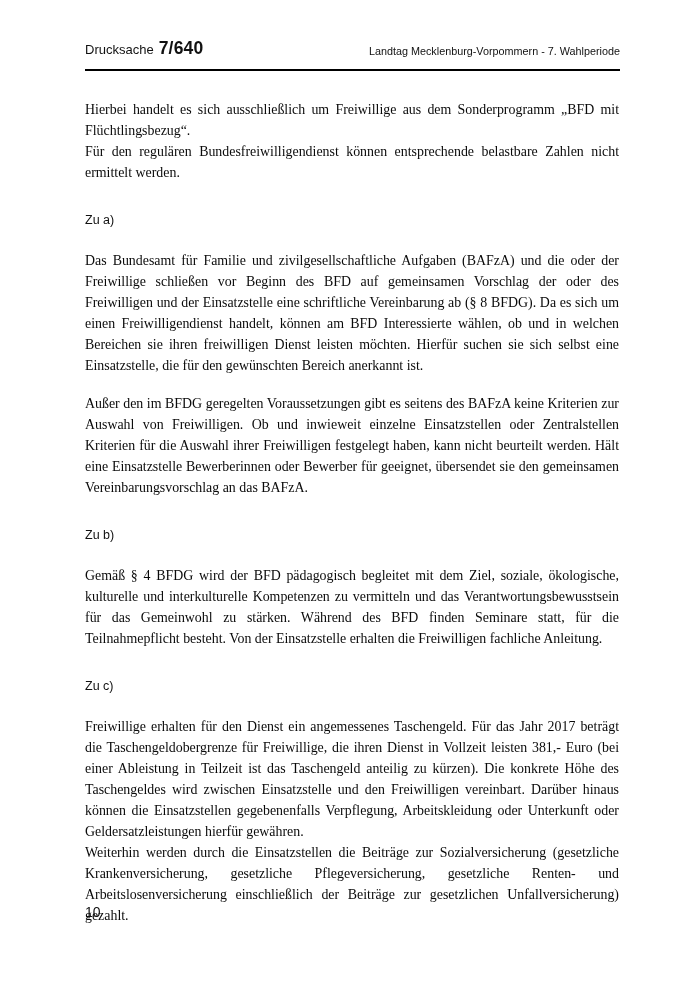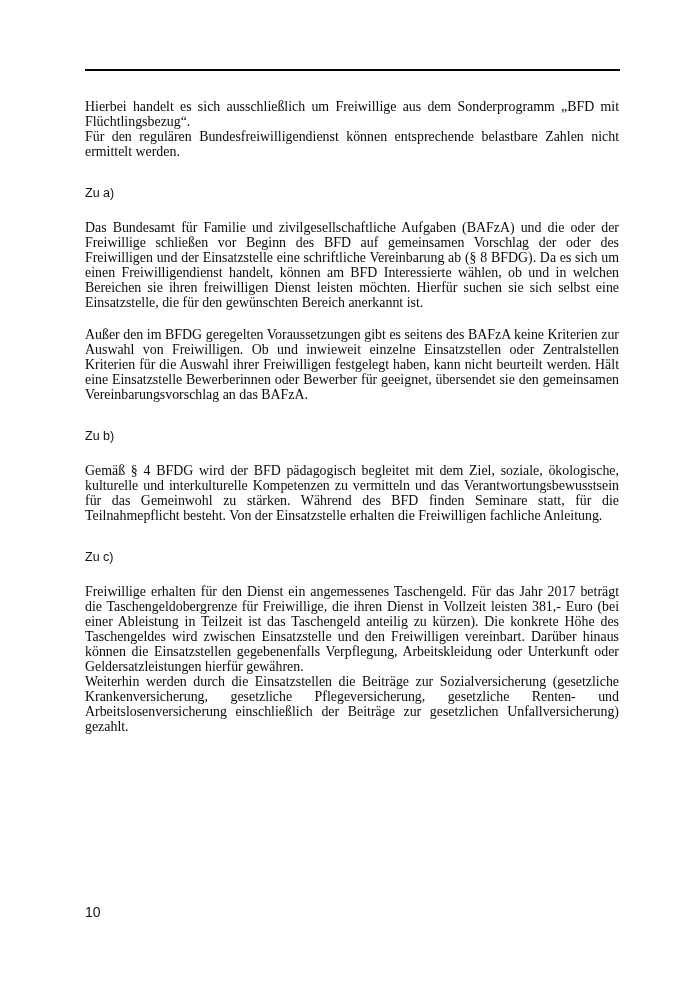--- a/index.html
+++ b/index.html
@@ -52,21 +52,21 @@
     border-top: 2.4px solid #000000;
     margin: 0;
   }
   .doc-body {
     position: absolute;
     left: 85px;
     width: 534px;
     top: 99px;
     font-family: "Liberation Serif", serif;
     font-size: 13.9px;
-    line-height: 15px;
+    line-height: 21px;
     color: #0a0a0a;
     text-align: justify;
   }
   .para {
     margin: 0 0 17px 0;
     text-align: justify;
   }
   .line-block {
     display: block;
     text-align: justify;
@@ -86,20 +86,27 @@
     font-family: Liberation Sans, sans-serif;
     font-size: 14px;
     color: #111111;
   }
 </style>
 </head>
 <body>
 
 <div class="page">
 
+  <header class="doc-header">
+    <div class="header-left">
+      <span class="doc-label">Drucksache</span>
+      <span class="doc-number">7/640</span>
+    </div>
+    <div class="header-right">Landtag Mecklenburg-Vorpommern - 7. Wahlperiode</div>
+  </header>
 
   <hr class="header-rule">
 
   <main class="doc-body">
 
     <p class="para">
       <span class="line-block">Hierbei handelt es sich ausschließlich um Freiwillige aus dem Sonderprogramm „BFD mit Flüchtlingsbezug“.</span>
       <span class="line-block">Für den regulären Bundesfreiwilligendienst können entsprechende belastbare Zahlen nicht ermittelt werden.</span>
     </p>
 

